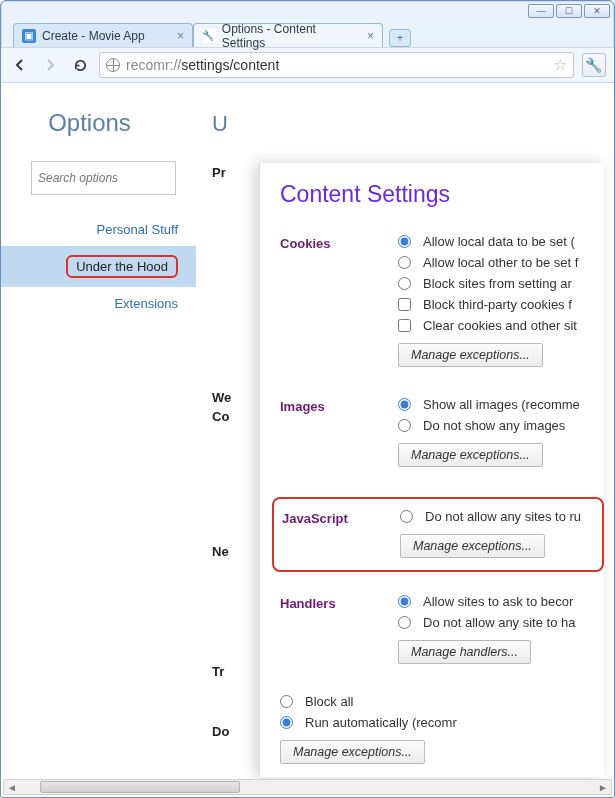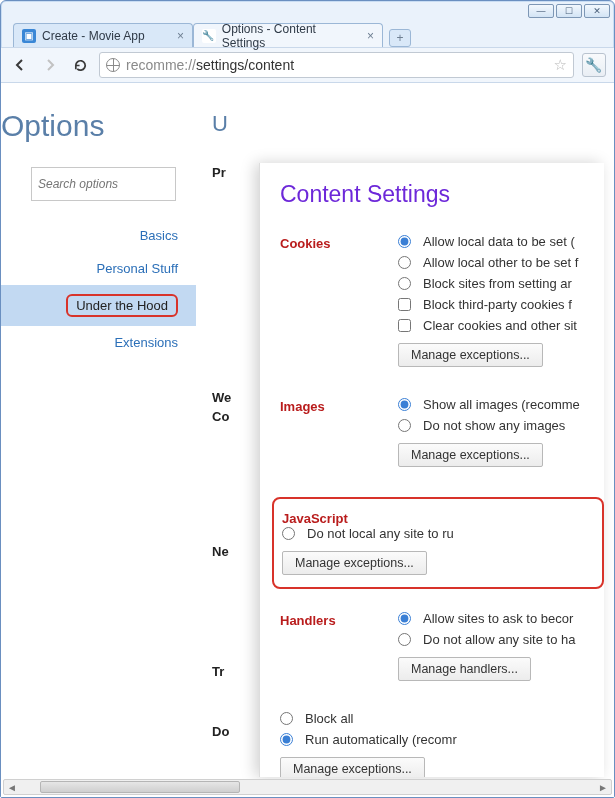--- a/index.html
+++ b/index.html
@@ -139,22 +139,22 @@
     display:flex;
     position:relative;
     overflow:hidden;
   }
   .sidebar {
     width: 195px;
     padding-top: 18px;
   }
   .options-title {
     color:#5a7fa8;
-    font-size:30px;
-    text-align:left;
+    font-size:24px;
+    text-align:center;
     padding-right:18px;
     margin:8px 0 24px 0;
     font-weight:400;
   }
   .search-box {
     margin: 0 20px 18px 30px;
   }
   .search-box input {
     width: 100%;
     height: 14px;
@@ -227,46 +227,46 @@
   .section {
     display:flex;
     margin-bottom: 30px;
   }
   .section.highlight {
     border:2px solid #d8332a;
     border-radius:8px;
     padding:10px 4px 12px 8px;
     margin-left:-8px;
     margin-bottom:22px;
-    flex-direction:column;
   }
   .section .label {
     width: 118px;
     font-weight:700;
-    color:#b91c1c;
+    color:#701a75;
     font-size:13px;
     padding-top:2px;
   }
   .section .opts { flex:1; font-size:13px; color:#333; white-space:nowrap; }
   .opt-row {
     display:flex; align-items:center; gap:12px;
     margin-bottom:6px;
   }
   .opt-row input[type=radio], .opt-row input[type=checkbox] {
     margin:0; accent-color:#3a7fd5;
   }
   .btn {
     display:inline-block;
     background:linear-gradient(#fbfbfb,#ececec);
     border:1px solid #b8b8b8;
     border-radius:2px;
     padding:4px 12px;
     font-size:12.5px;
     color:#333;
     margin-top:4px;
+    font-style:italic;
   }
   
   .hscroll {
     position:absolute; left:2px; right:2px; bottom:2px; height:16px;
     background:#f0f0f0; border:1px solid #d0d0d0; border-radius:2px;
     display:flex; align-items:center;
   }
   .hscroll .arrow { width:16px;text-align:center;color:#777;font-size:10px; }
   .hscroll .track { flex:1; position:relative; height:100%; }
   .hscroll .thumb {
@@ -315,35 +315,34 @@
       </div>
     <div class="nav-btn">
         <svg width="15" height="15" viewBox="0 0 16 16">
           <path d="M3 8a5 5 0 1 1 1.5 3.5" stroke="#3a3a3a" stroke-width="1.8" fill="none"></path>
           <path d="M3 12 L3 8 L7 8" stroke="#3a3a3a" stroke-width="1.8" fill="none"></path>
         </svg>
       </div>
     <div class="omnibox">
       <span class="globe"></span>
       <span class="url">
-        <span class="scheme">recomme://</span><span>settings/content</span>
+        <span class="scheme">recomr://</span><span>settings/content</span>
       </span>
       <span class="star">☆</span>
     </div>
     <div class="wrench-btn">🔧</div>
   </div>
 
   <div class="content">
     <div class="sidebar">
       <div class="options-title">Options</div>
       <div class="search-box">
         <input type="text" placeholder="Search options" style="">
       </div>
       <ul class="nav-list">
-        <li><span>Basics</span></li>
         <li><span>Personal Stuff</span></li>
         <li class="selected"><span class="badge">Under the Hood</span></li>
         <li><span>Extensions</span></li>
       </ul>
     </div>
 
     <div class="main-col">
       <div class="main-heading">U</div>
       <div class="stub-row" style="margin-bottom:210px">
           <span>Pr</span>
@@ -406,21 +405,21 @@
             </div>
           <span class="btn">Manage exceptions...</span>
         </div>
       </div>
 
       <div class="section highlight">
         <div class="label">JavaScript</div>
         <div class="opts">
           <div class="opt-row">
               <input type="radio" style="">
-              <span>Do not local any site to ru</span>
+              <span>Do not allow any sites to ru</span>
             </div>
           <span class="btn">Manage exceptions...</span>
         </div>
       </div>
 
       <div class="section">
         <div class="label">Handlers</div>
         <div class="opts">
           <div class="opt-row">
               <input type="radio" checked="" style="">

